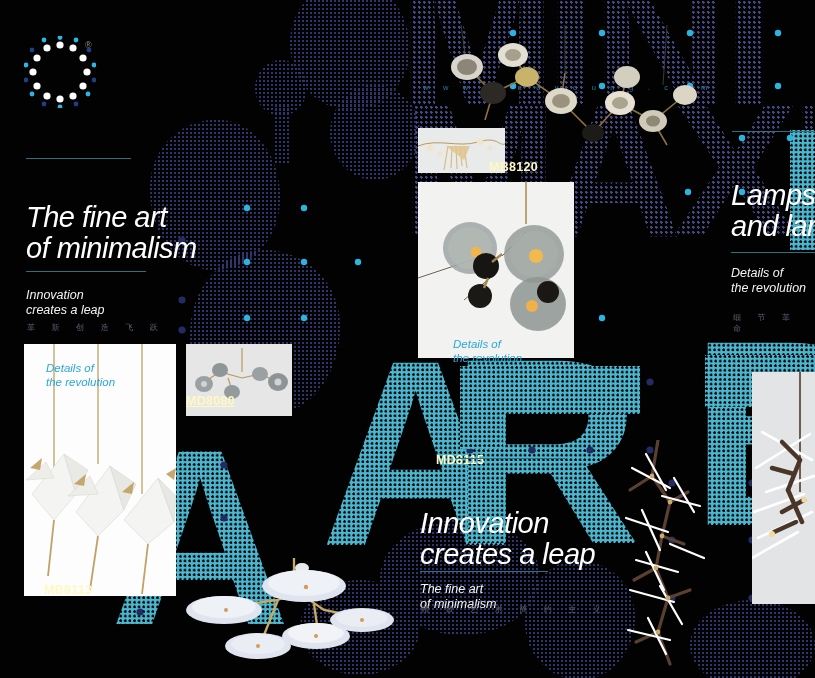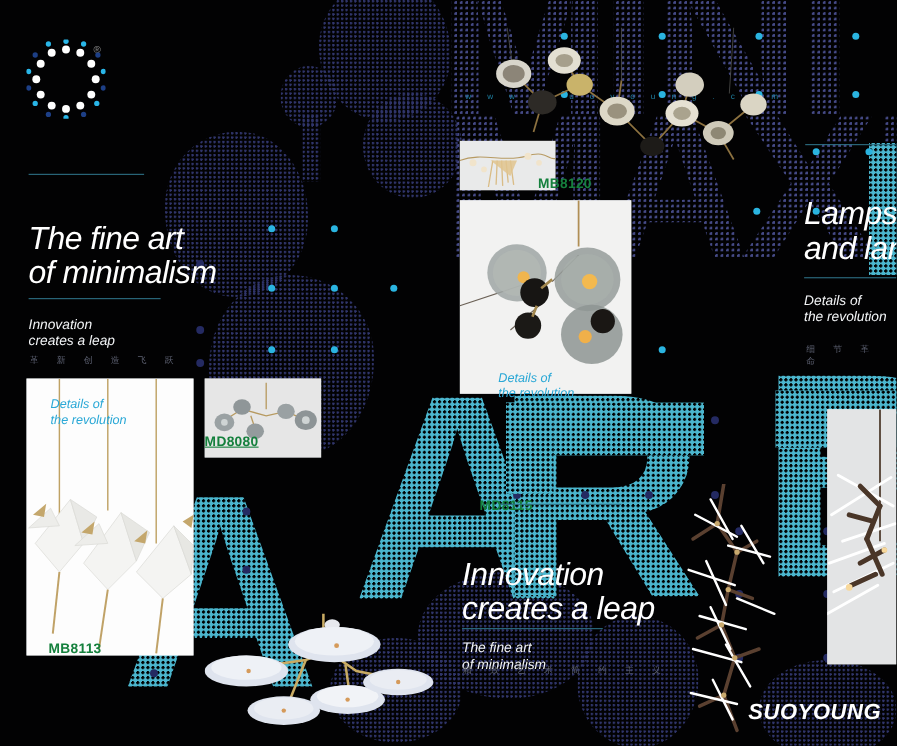--- a/index.html
+++ b/index.html
@@ -59,21 +59,21 @@
   }
   .rule { position:absolute; height:1px; background:#2d6f84; }
   .sub {
     font-style:italic; color:#f2f4f6; line-height:1.22;
   }
   .cn {
     color:#5c6070; font-size:8px; letter-spacing:7px;
     font-family:"DejaVu Sans",sans-serif;
   }
   .code {
-    color:#15803d; font-weight:bold; font-size:12.5px;
+    color:#fef9c3; font-weight:bold; font-size:12.5px;
     letter-spacing:.3px;
   }
   .url {
     color:#1f7fa0; font-size:7.5px; letter-spacing:6.2px;
     font-family:"Liberation Sans",sans-serif;
   }
 
   
   #logo { position:absolute; left:24px; top:36px; width:72px; height:72px; }
   .reg {
@@ -480,15 +480,14 @@
     <div>Innovation</div>
     <div>creates a leap</div>
   </div>
   <div class="rule" style="left:420px; top:571px; width:128px;"></div>
   <div class="sub" style="position:absolute; left:420px; top:582px; font-size:12.5px;">
     <div>The fine art</div>
     <div>of minimalism</div>
   </div>
   <div class="cn" style="position:absolute; left:421px; top:604px;">精 致 艺 术  简 约 主 义</div>
 
-  <div id="wordmark">SUOYOUNG</div>
 
 </div>
 
 </body></html>

